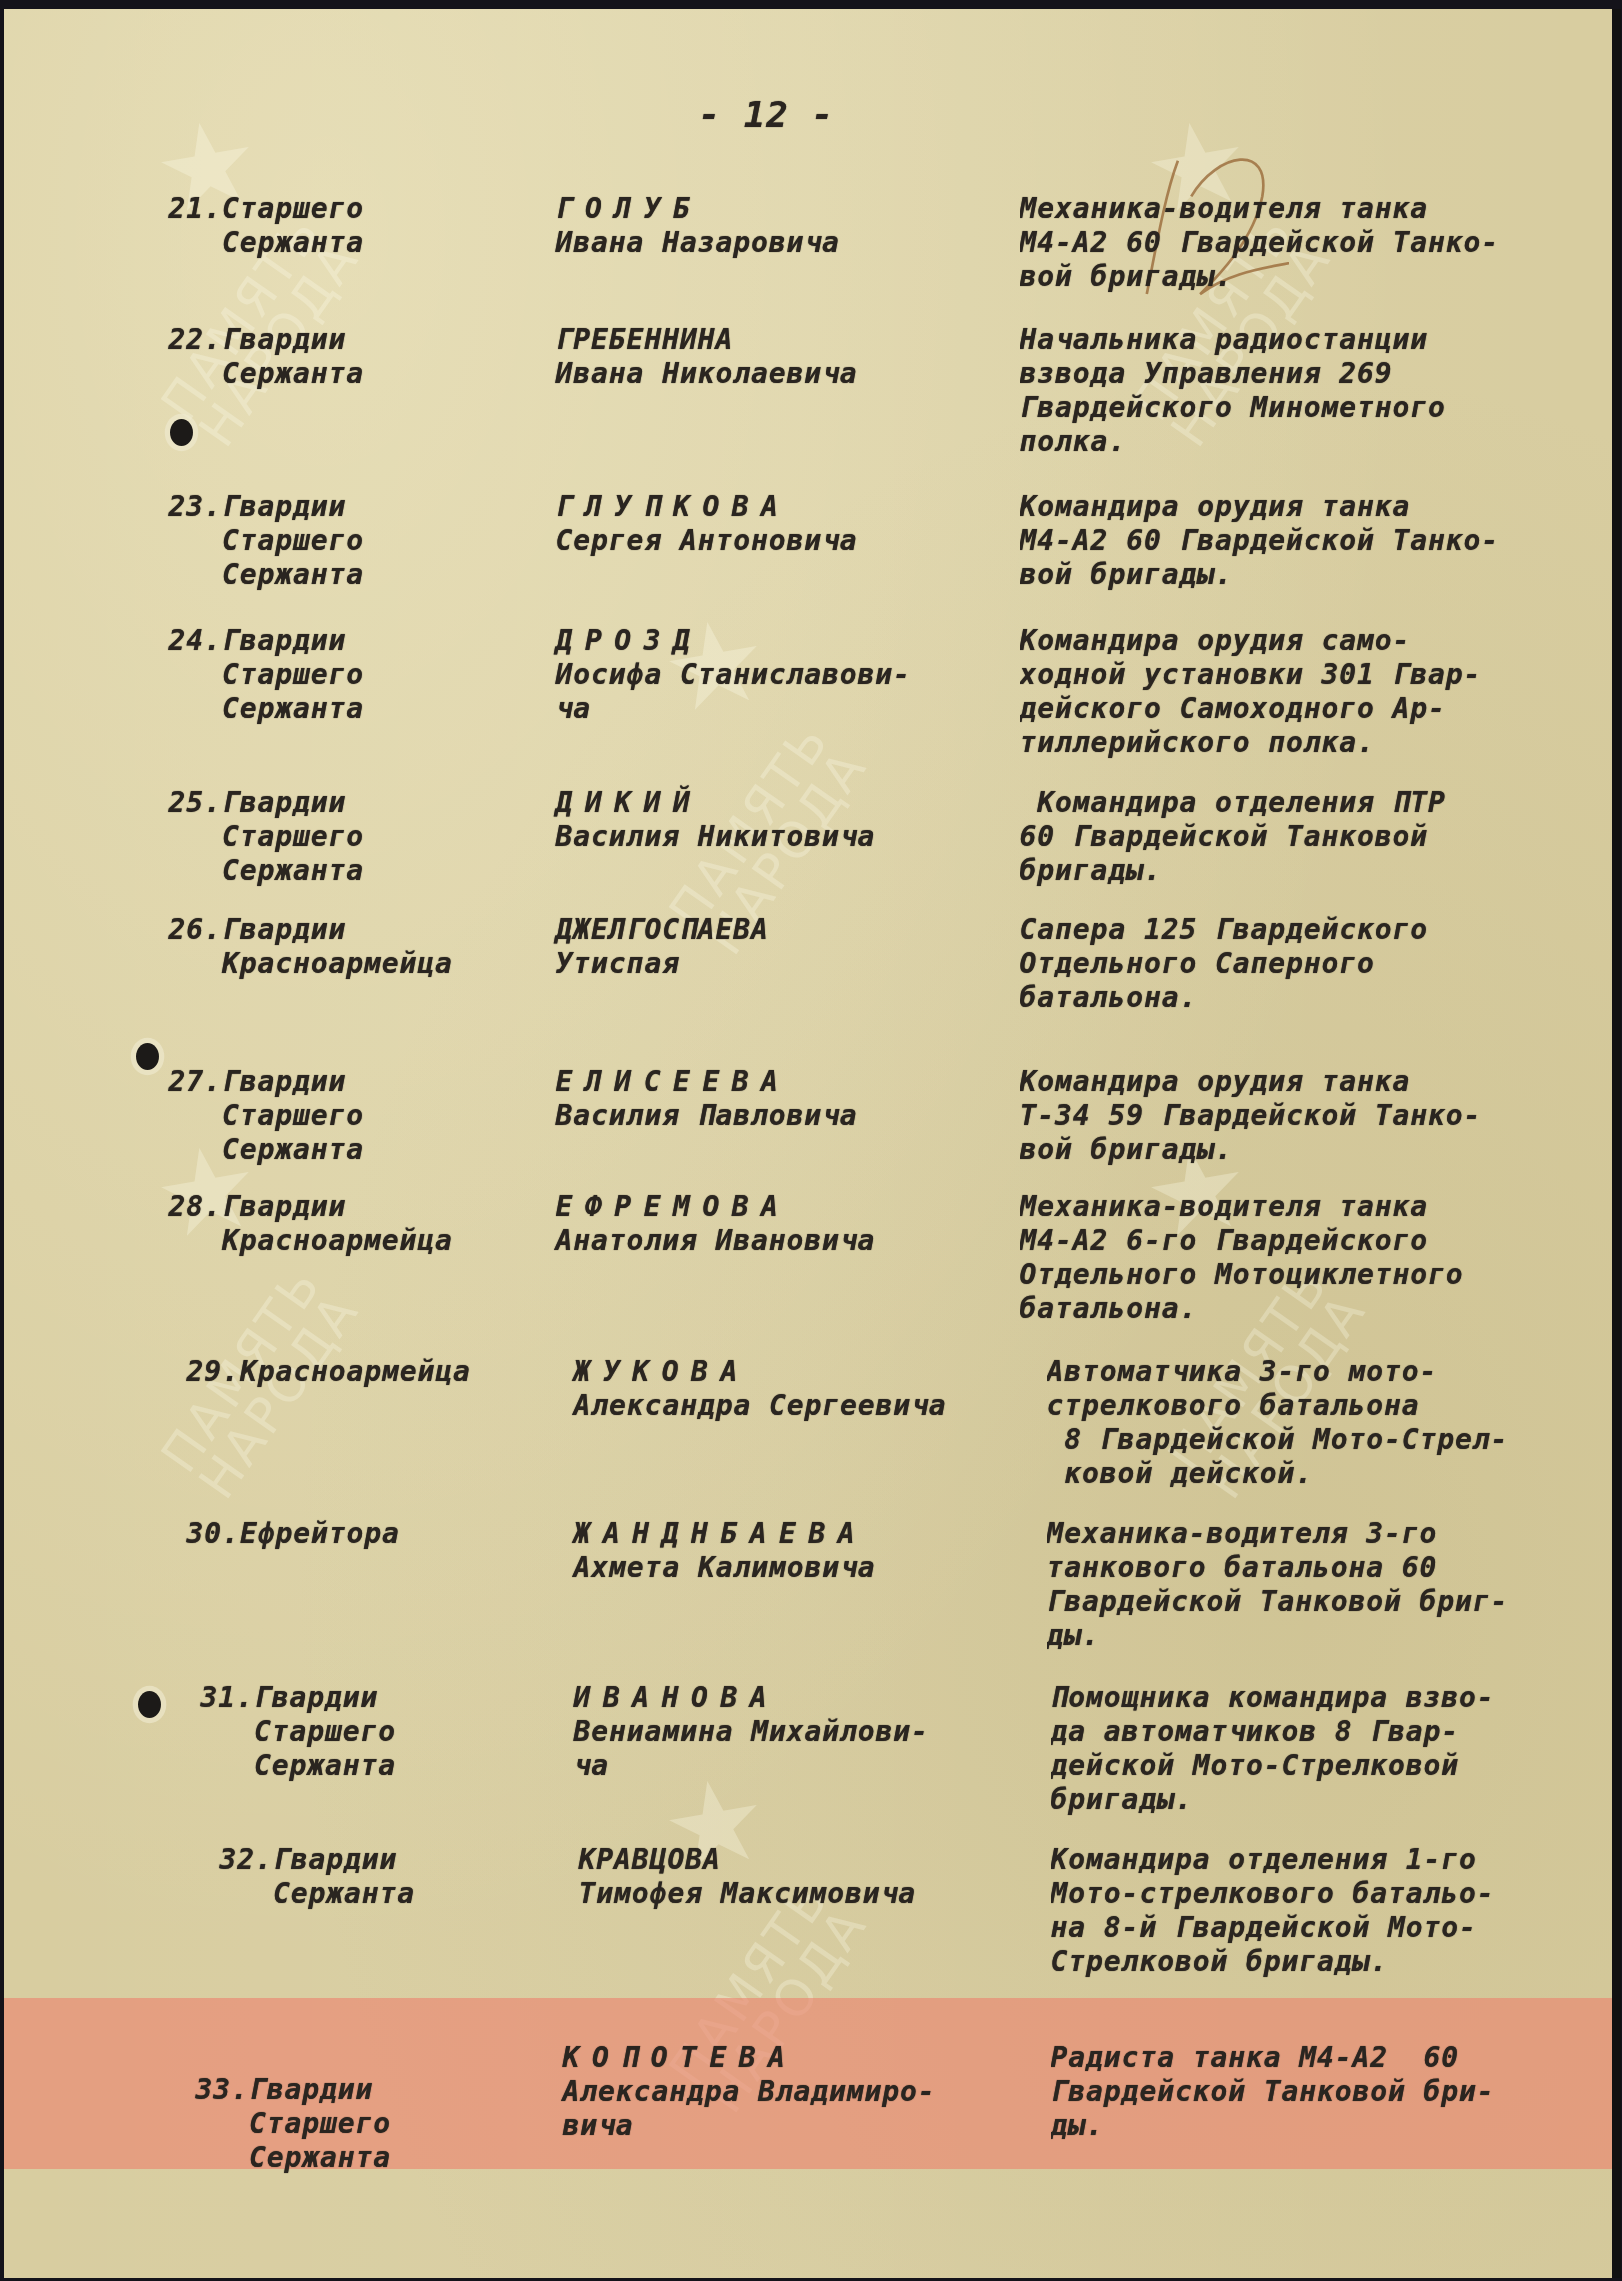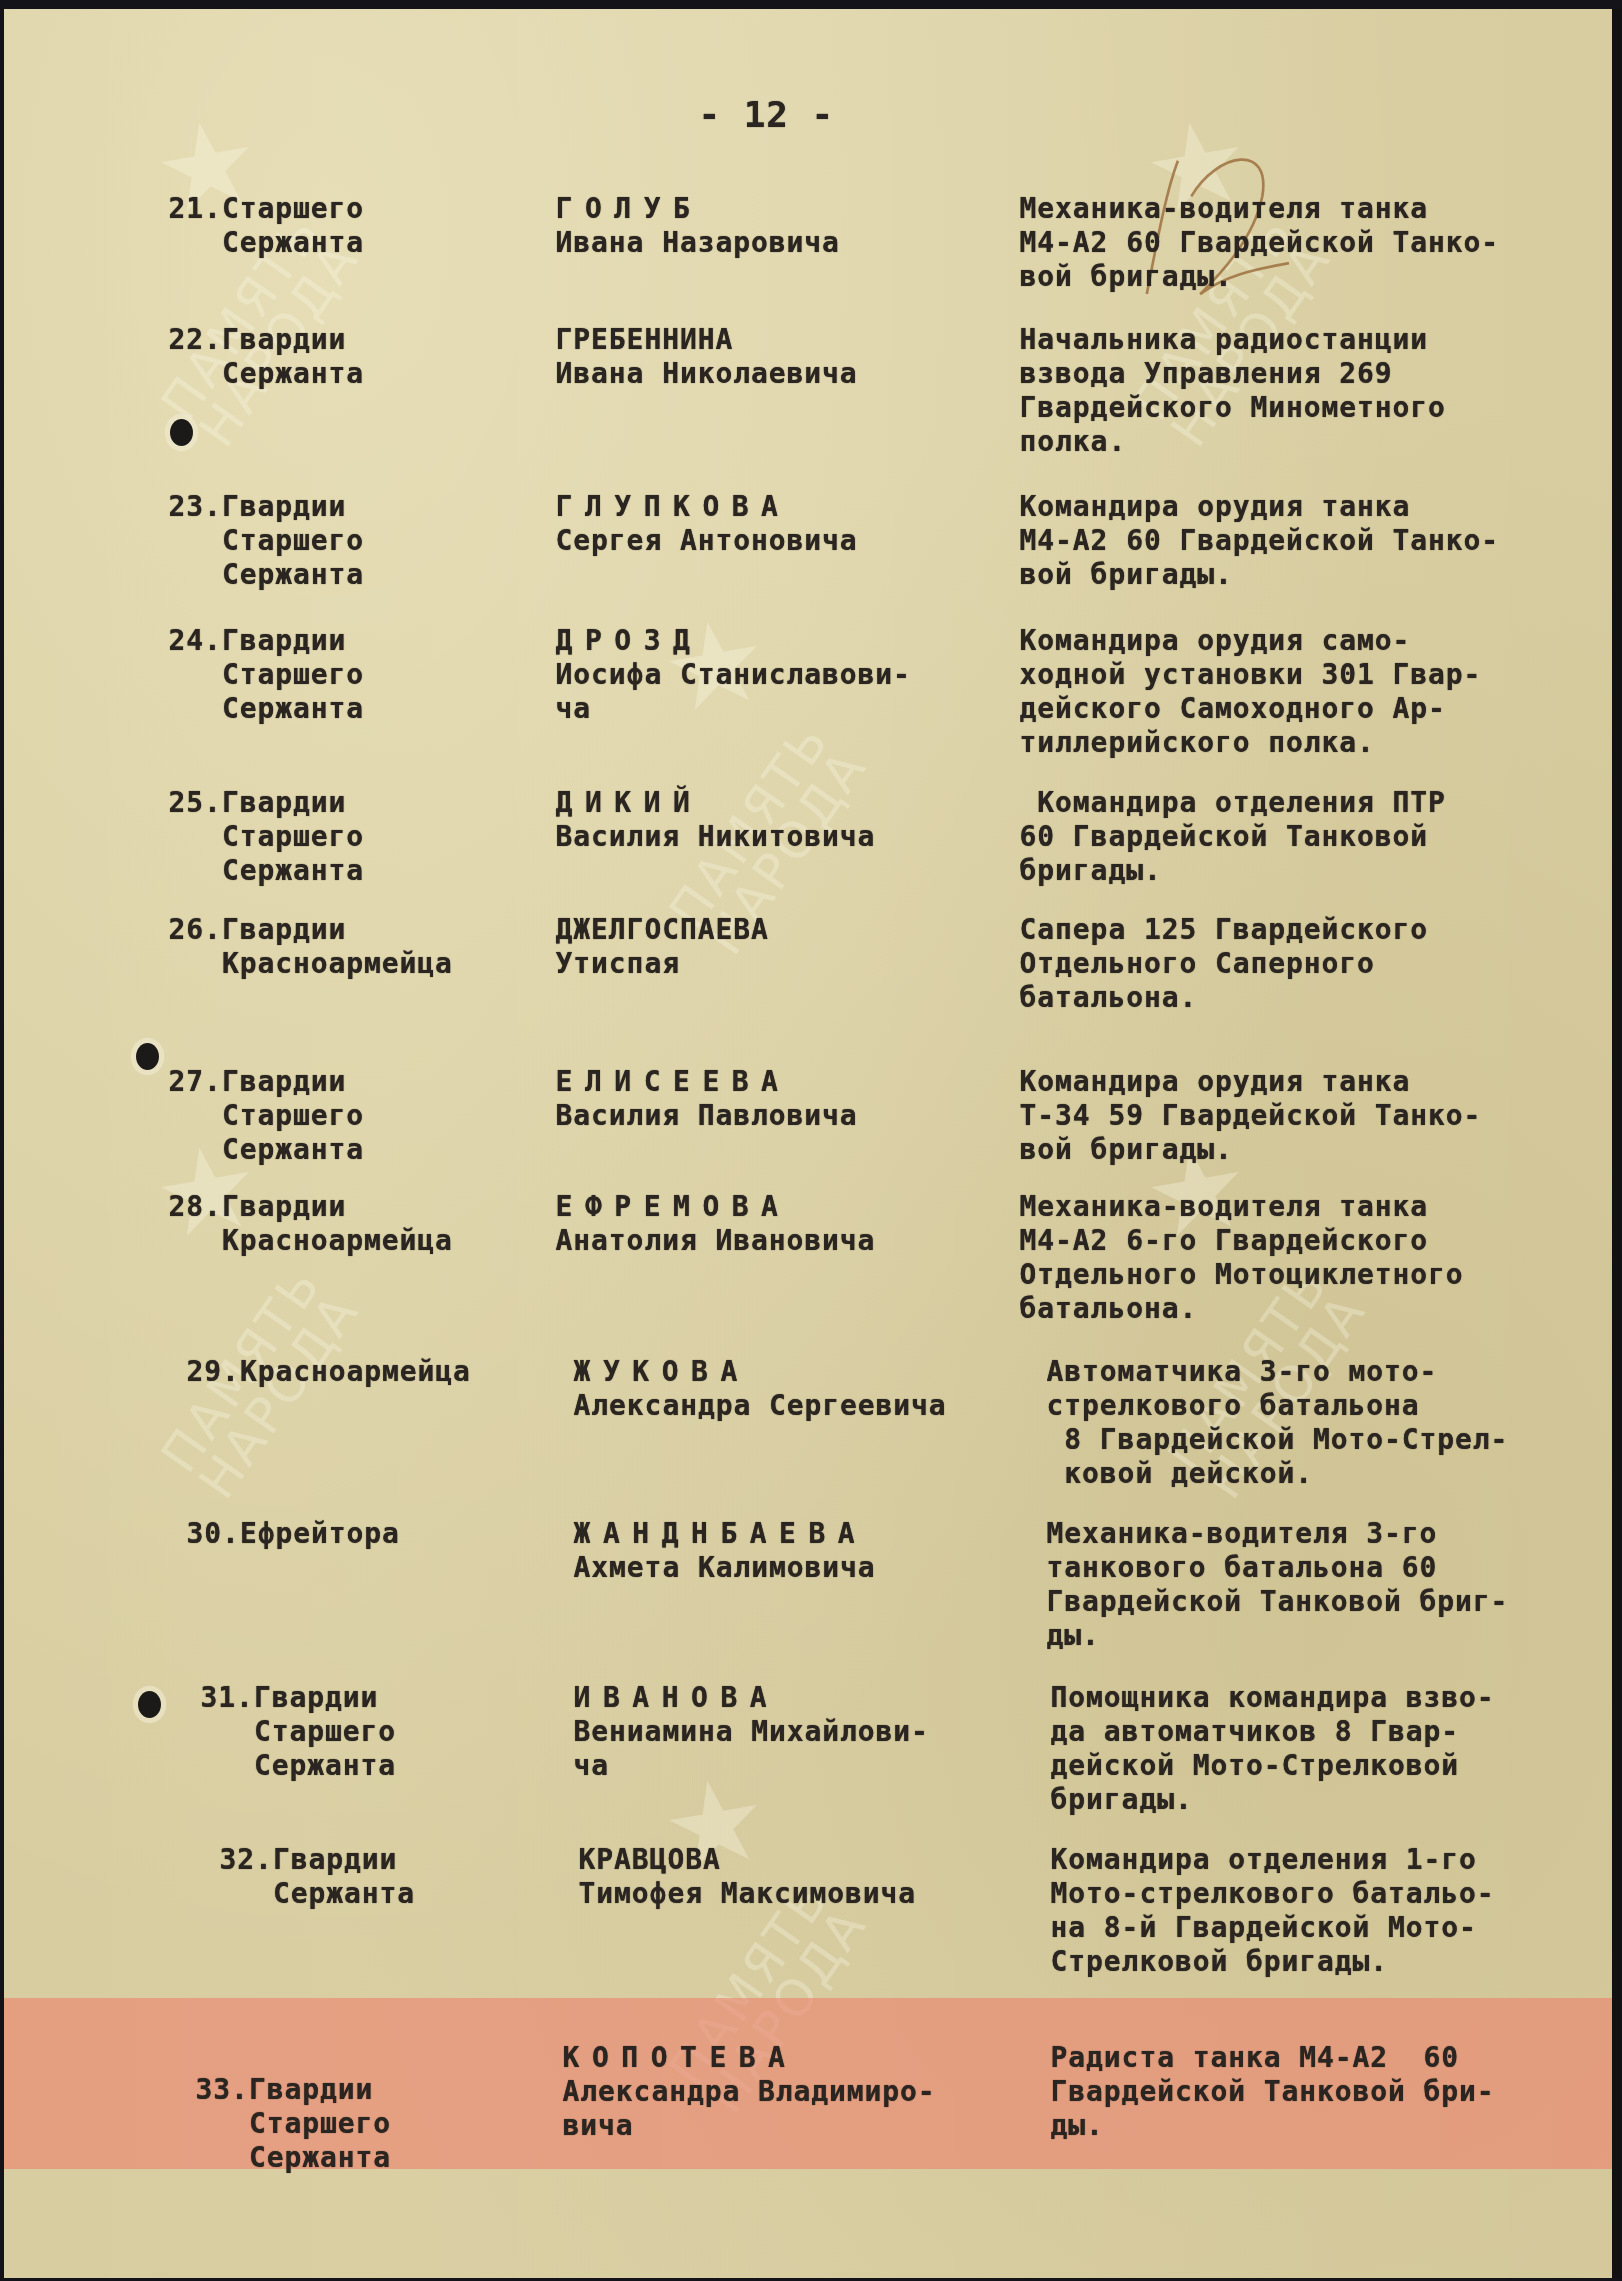--- a/index.html
+++ b/index.html
@@ -19,21 +19,21 @@
       transform: rotate(-55deg); transform-origin: left top; letter-spacing: 3.6px;
       pointer-events: none; white-space: pre; text-align: center;
     }
     .wm-star {
       position: absolute; color: rgba(255,255,240,0.30); font-size: 116px;
       font-family: "DejaVu Sans", sans-serif; pointer-events: none; transform: rotate(-10deg);
     }
     .typed {
       font-family: "DejaVu Sans Mono", "Liberation Mono", monospace;
       color: #2a2520; font-weight: bold; font-size: 28px; line-height: 34px;
-      letter-spacing: 0.9px; text-shadow: 0 0 1.1px rgba(30,25,20,0.8);
+      letter-spacing: 0.9px; text-shadow: 0 0 1.1px rgba(30,25,20,0.8); font-style: italic;
     }
     .page-number {
       position: absolute; left: 695px; top: 89px; font-size: 36px;
     }
     .entry { position: absolute; left: 0; width: 1608px; }
     .col-rank { position: absolute; left: 165px; white-space: pre; }
     .col-name { position: absolute; left: 552px; white-space: pre; }
     .col-desc { position: absolute; left: 1016px; white-space: pre; width: 606px; overflow: hidden; }
     .surname { letter-spacing: 12.5px; }
     .highlight {

